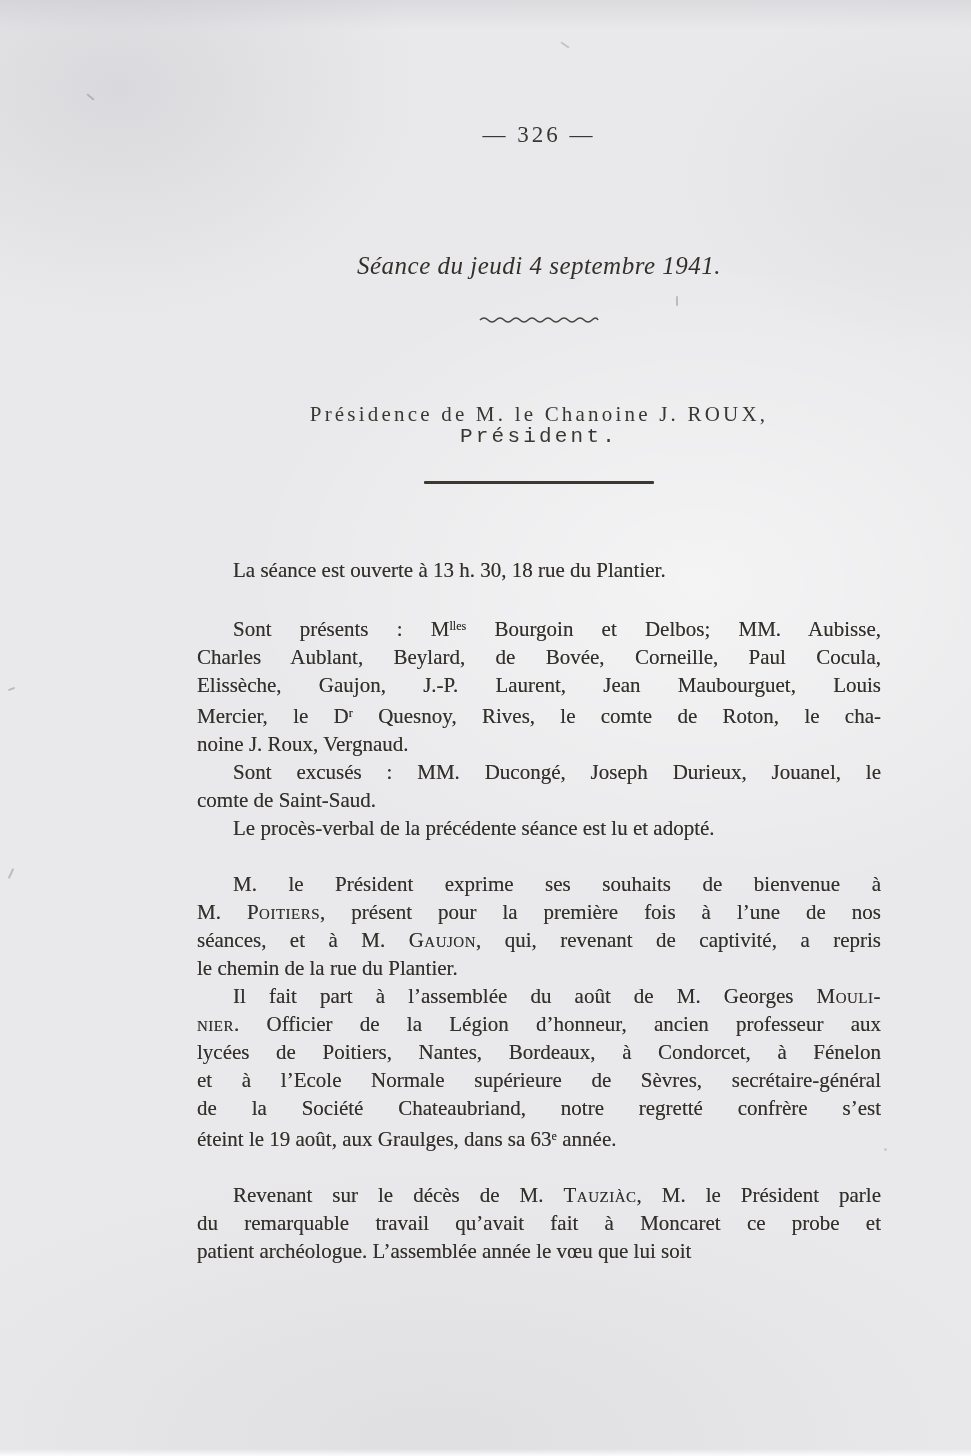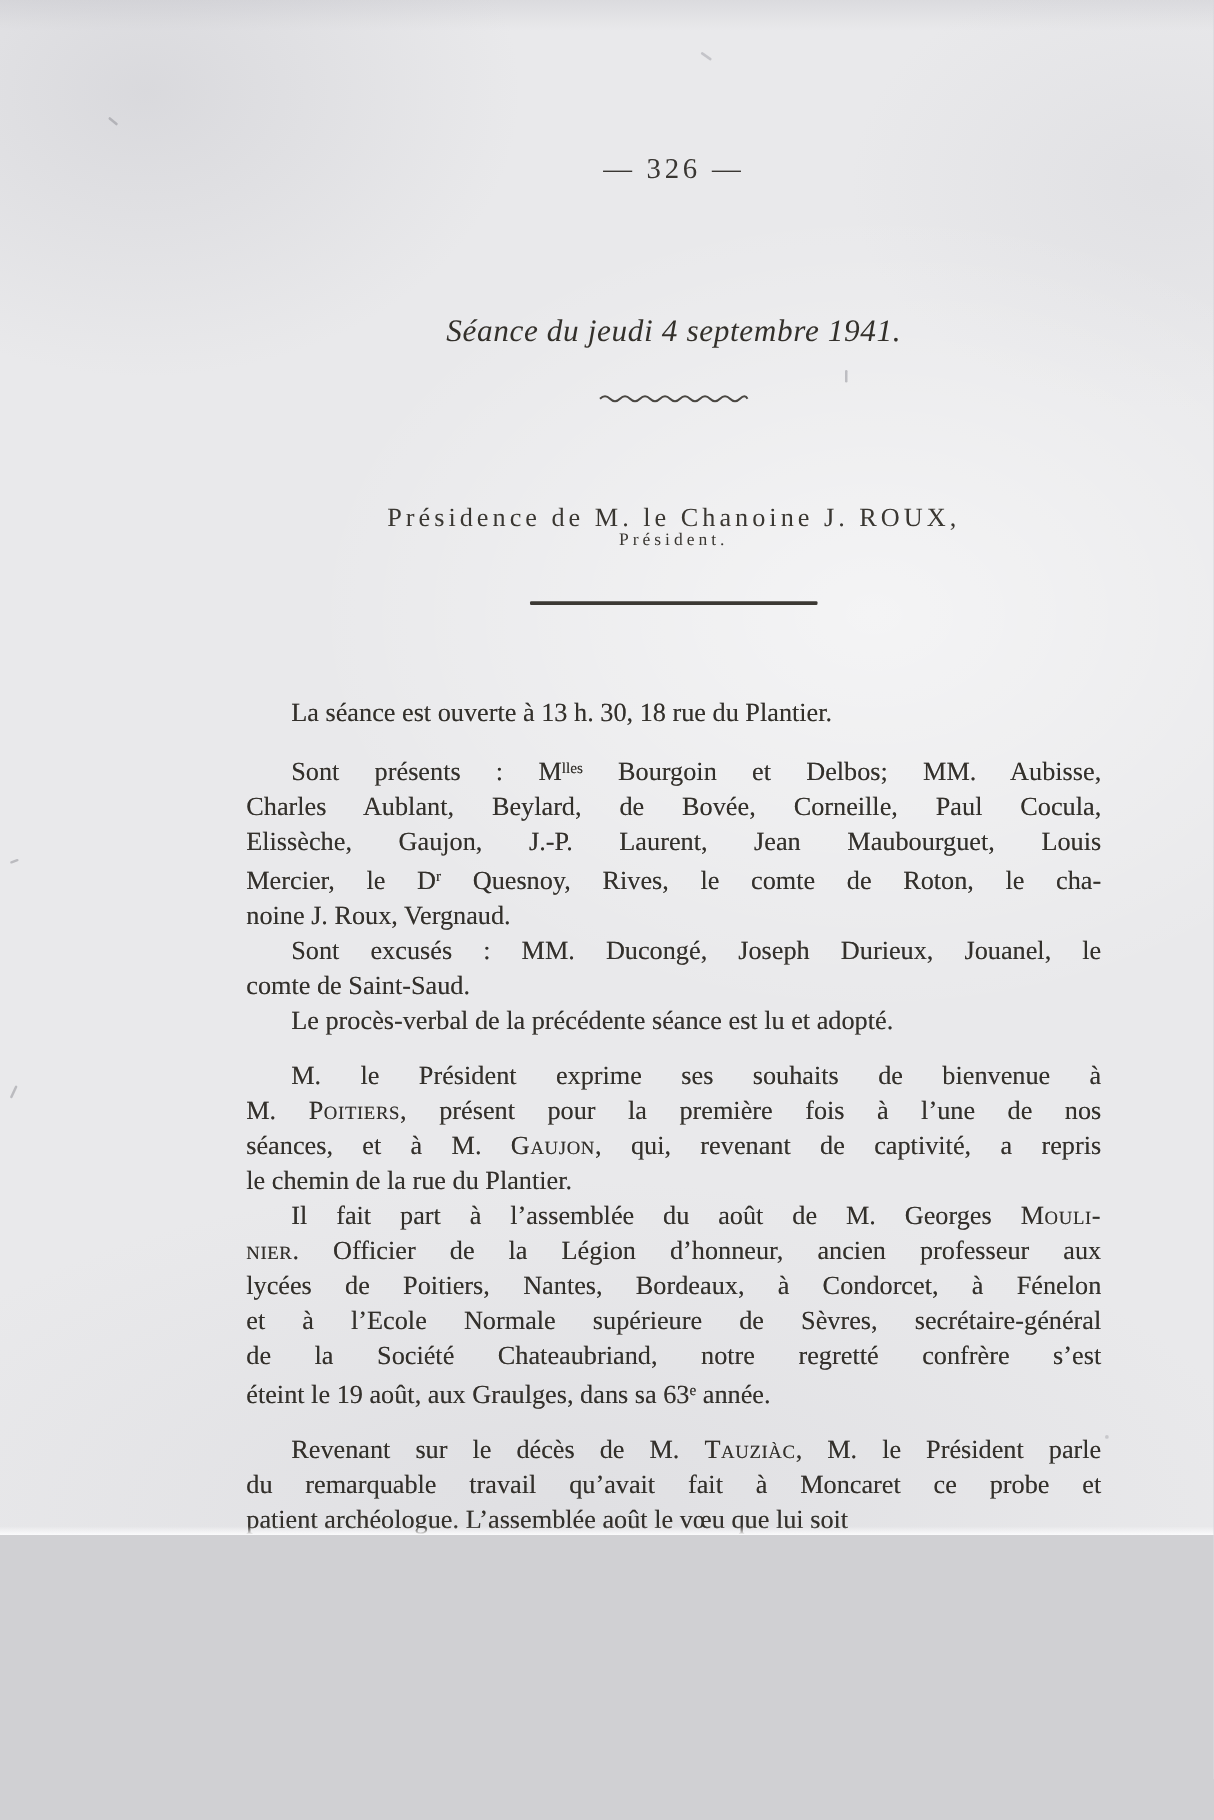--- a/index.html
+++ b/index.html
@@ -1,19 +1,19 @@
 <!DOCTYPE html>
 <html><head>
 <meta charset="utf-8">
 <style>
   html, body { margin: 0; padding: 0; background: #d0d0d3; }
   .page {
     position: relative;
     width: 971px;
-    height: 1228px;
+    height: 1456px;
     margin: 0 auto;
     overflow: hidden;
     font-family: "Liberation Serif", "DejaVu Serif", serif;
     color: #33302b;
     background-color: #e9e9eb;
     background-image:
       radial-gradient(ellipse 700px 500px at 72% 40%, rgba(255,255,255,.50), rgba(255,255,255,0) 65%),
       radial-gradient(ellipse 500px 380px at 12% 6%,  rgba(185,185,192,.33), rgba(185,185,192,0) 60%),
       radial-gradient(ellipse 420px 300px at 96% 12%, rgba(200,200,206,.25), rgba(200,200,206,0) 60%),
       radial-gradient(ellipse 900px 420px at 45% 99%, rgba(198,198,204,.28), rgba(198,198,204,0) 65%),
@@ -22,34 +22,34 @@
   .center-col {
     position: absolute;
     left: 197px;
     width: 684px;
     text-align: center;
   }
   .page-number   { top: 122px; font-size: 23px; letter-spacing: 3px; color: #3a3733; }
   .session-title { top: 252px; font-size: 25px; font-style: italic; letter-spacing: .5px; color: #33302b; }
   .wavy-wrap     { top: 311px; }
   .presidency-1  { top: 380px; font-size: 21px; letter-spacing: 3.2px; color: #3a3732; margin-top: 22px; }
-  .presidency-2  { top: 425px; font-size: 14px; letter-spacing: 3.2px; color: #3a3732; }
+  .presidency-2  { top: 425px; font-size: 21px; letter-spacing: 3.2px; color: #3a3732; font-family: Liberation Mono, monospace; }
   .rule-wrap     { top: 481px; }
   .rule {
     width: 230px; height: 3px; margin: 0 auto;
     background: #3b3833; border-radius: 1px;
   }
   .body-text {
     position: absolute;
     left: 197px; top: 556px; width: 684px;
     font-size: 21px; line-height: 28px;
     text-shadow: 0 0 .5px rgba(51,48,43,.55);
   }
   .para { margin: 0; }
-  .para.gap { margin-top: 16px; }
+  .para.gap { margin-top: 28px; }
   .line { text-align: justify; text-align-last: justify; }
   .line.last { text-align-last: left; }
   .line.first { text-indent: 36px; }
   .sup { font-size: .58em; vertical-align: .5em; letter-spacing: 0; }
   .sc  { font-variant: small-caps; letter-spacing: .5px; }
   .speck { position: absolute; background: rgba(125,125,132,.42); border-radius: 1px; }
   .s1 { left: 86px;  top: 96px;   width: 9px; height: 2px; transform: rotate(40deg); }
   .s2 { left: 560px; top: 44px;   width: 10px; height: 2px; transform: rotate(35deg); opacity:.8; }
   .s3 { left: 676px; top: 296px;  width: 2px; height: 10px; }
   .s4 { left: 8px;   top: 688px;  width: 7px; height: 2px; transform: rotate(-20deg); }
@@ -111,21 +111,21 @@
         <div class="line first"><span>Il fait part à l’assemblée du août de M. Georges </span><span class="sc">Mouli-</span></div>
         <div class="line"><span class="sc">nier</span><span>. Officier de la Légion d’honneur, ancien professeur aux</span></div>
         <div class="line"><span>lycées de Poitiers, Nantes, Bordeaux, à Condorcet, à Fénelon</span></div>
         <div class="line"><span>et à l’Ecole Normale supérieure de Sèvres, secrétaire-général</span></div>
         <div class="line"><span>de la Société Chateaubriand, notre regretté confrère s’est</span></div>
         <div class="line last"><span>éteint le 19 août, aux Graulges, dans sa 63</span><span class="sup">e</span><span> année.</span></div>
       </div>
       <div class="para gap">
         <div class="line first"><span>Revenant sur le décès de M. </span><span class="sc">Tauziàc</span><span>, M. le Président parle</span></div>
         <div class="line"><span>du remarquable travail qu’avait fait à Moncaret ce probe et</span></div>
-        <div class="line last"><span>patient archéologue. L’assemblée août le vœu que lui soit</span></div>
+        <div class="line last"><span>patient archéologue. L’assemblée année le vœu que lui soit</span></div>
       </div>
     </div>
 
   <div>
     <div class="speck s1"></div>
     <div class="speck s2"></div>
     <div class="speck s3"></div>
     <div class="speck s4"></div>
     <div class="speck s5"></div>
     <div class="speck s6"></div>

